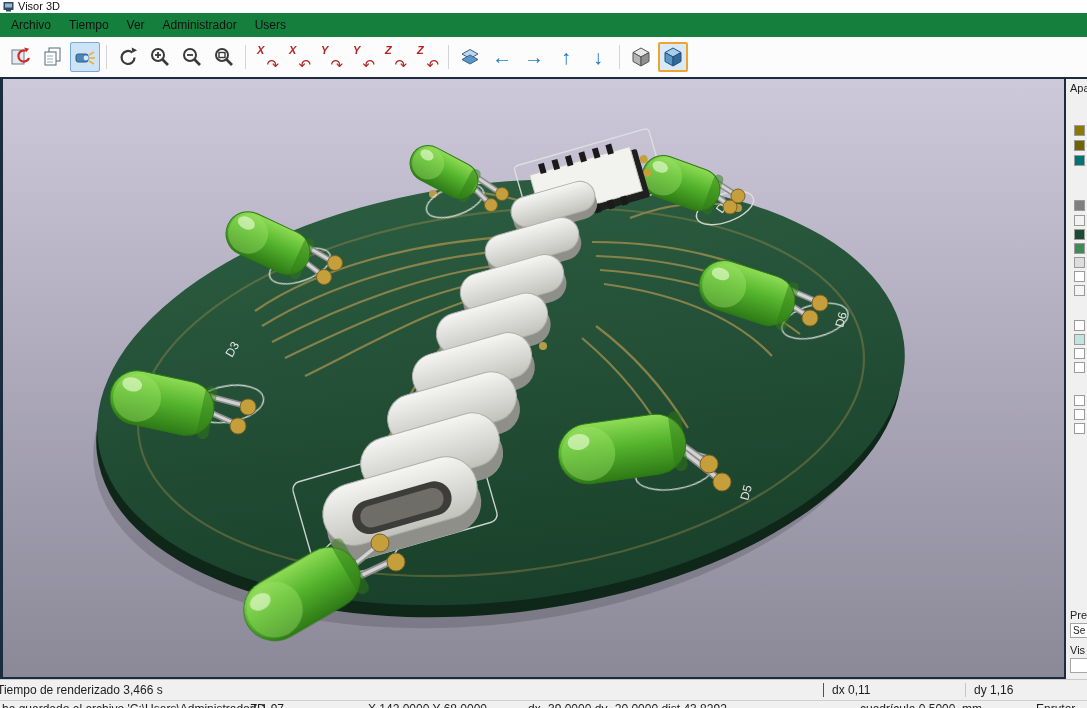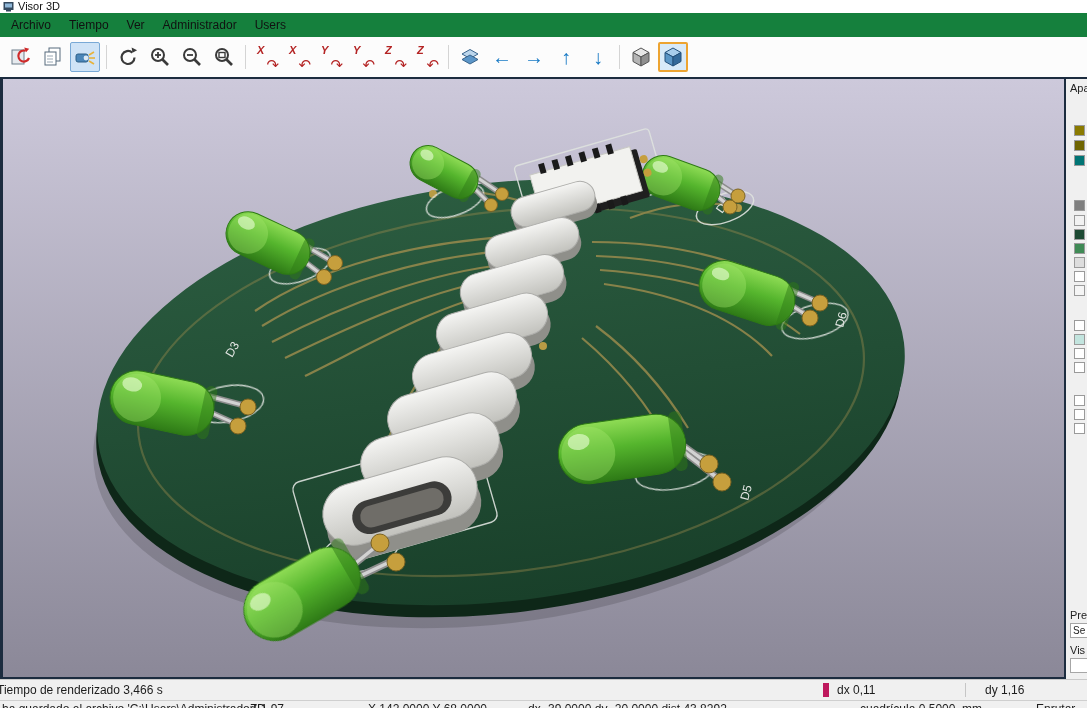--- a/index.html
+++ b/index.html
@@ -36,22 +36,22 @@
   .panel-title { padding:3px 0 0 4px; white-space:nowrap; }
   .swatch-col { position:absolute; top:14px; left:8px; }
   .swatch { width:11px; height:11px; border:1px solid #9a9a9a; }
   .panel-bottom { position:absolute; left:4px; bottom:6px; width:60px; }
   .panel-bottom .lbl { white-space:nowrap; margin-top:6px; }
   .mini-select { width:50px; height:15px; background:#ffffff; border:1px solid #a6a6a6; font-size:10px; padding:1px 2px; white-space:nowrap; overflow:hidden; margin-top:2px; }
 
   
   .statusbar { height:21px; background:#f0f0f0; border-top:1px solid #c9c9c9; display:flex; align-items:center; font-size:12px; color:#1c1c1c; }
   .sb-left { flex:1; overflow:hidden; white-space:nowrap; padding-left:2px; text-indent:-5px; }
-  .sb-dx { width:142px; border-left:6px solid #be185d; padding-left:8px; white-space:nowrap; }
-  .sb-dy { width:122px; border-left:1px solid #c6c6c6; padding-left:19px; white-space:nowrap; }
+  .sb-dx { width:142px; border-left:1px solid #be185d; padding-left:8px; white-space:nowrap; }
+  .sb-dy { width:122px; border-left:1px solid #c6c6c6; padding-left:8px; white-space:nowrap; }
   .bottombar { height:8px; background:#f0f0f0; border-top:1px solid #cfcfcf; position:relative; overflow:hidden; font-size:12px; color:#1c1c1c; }
   .bottombar span { position:absolute; top:1px; white-space:nowrap; }
 </style>
 </head>
 <body>
 
 <div class="app">
 
   <div class="titlebar">
     <span class="t-icon">

